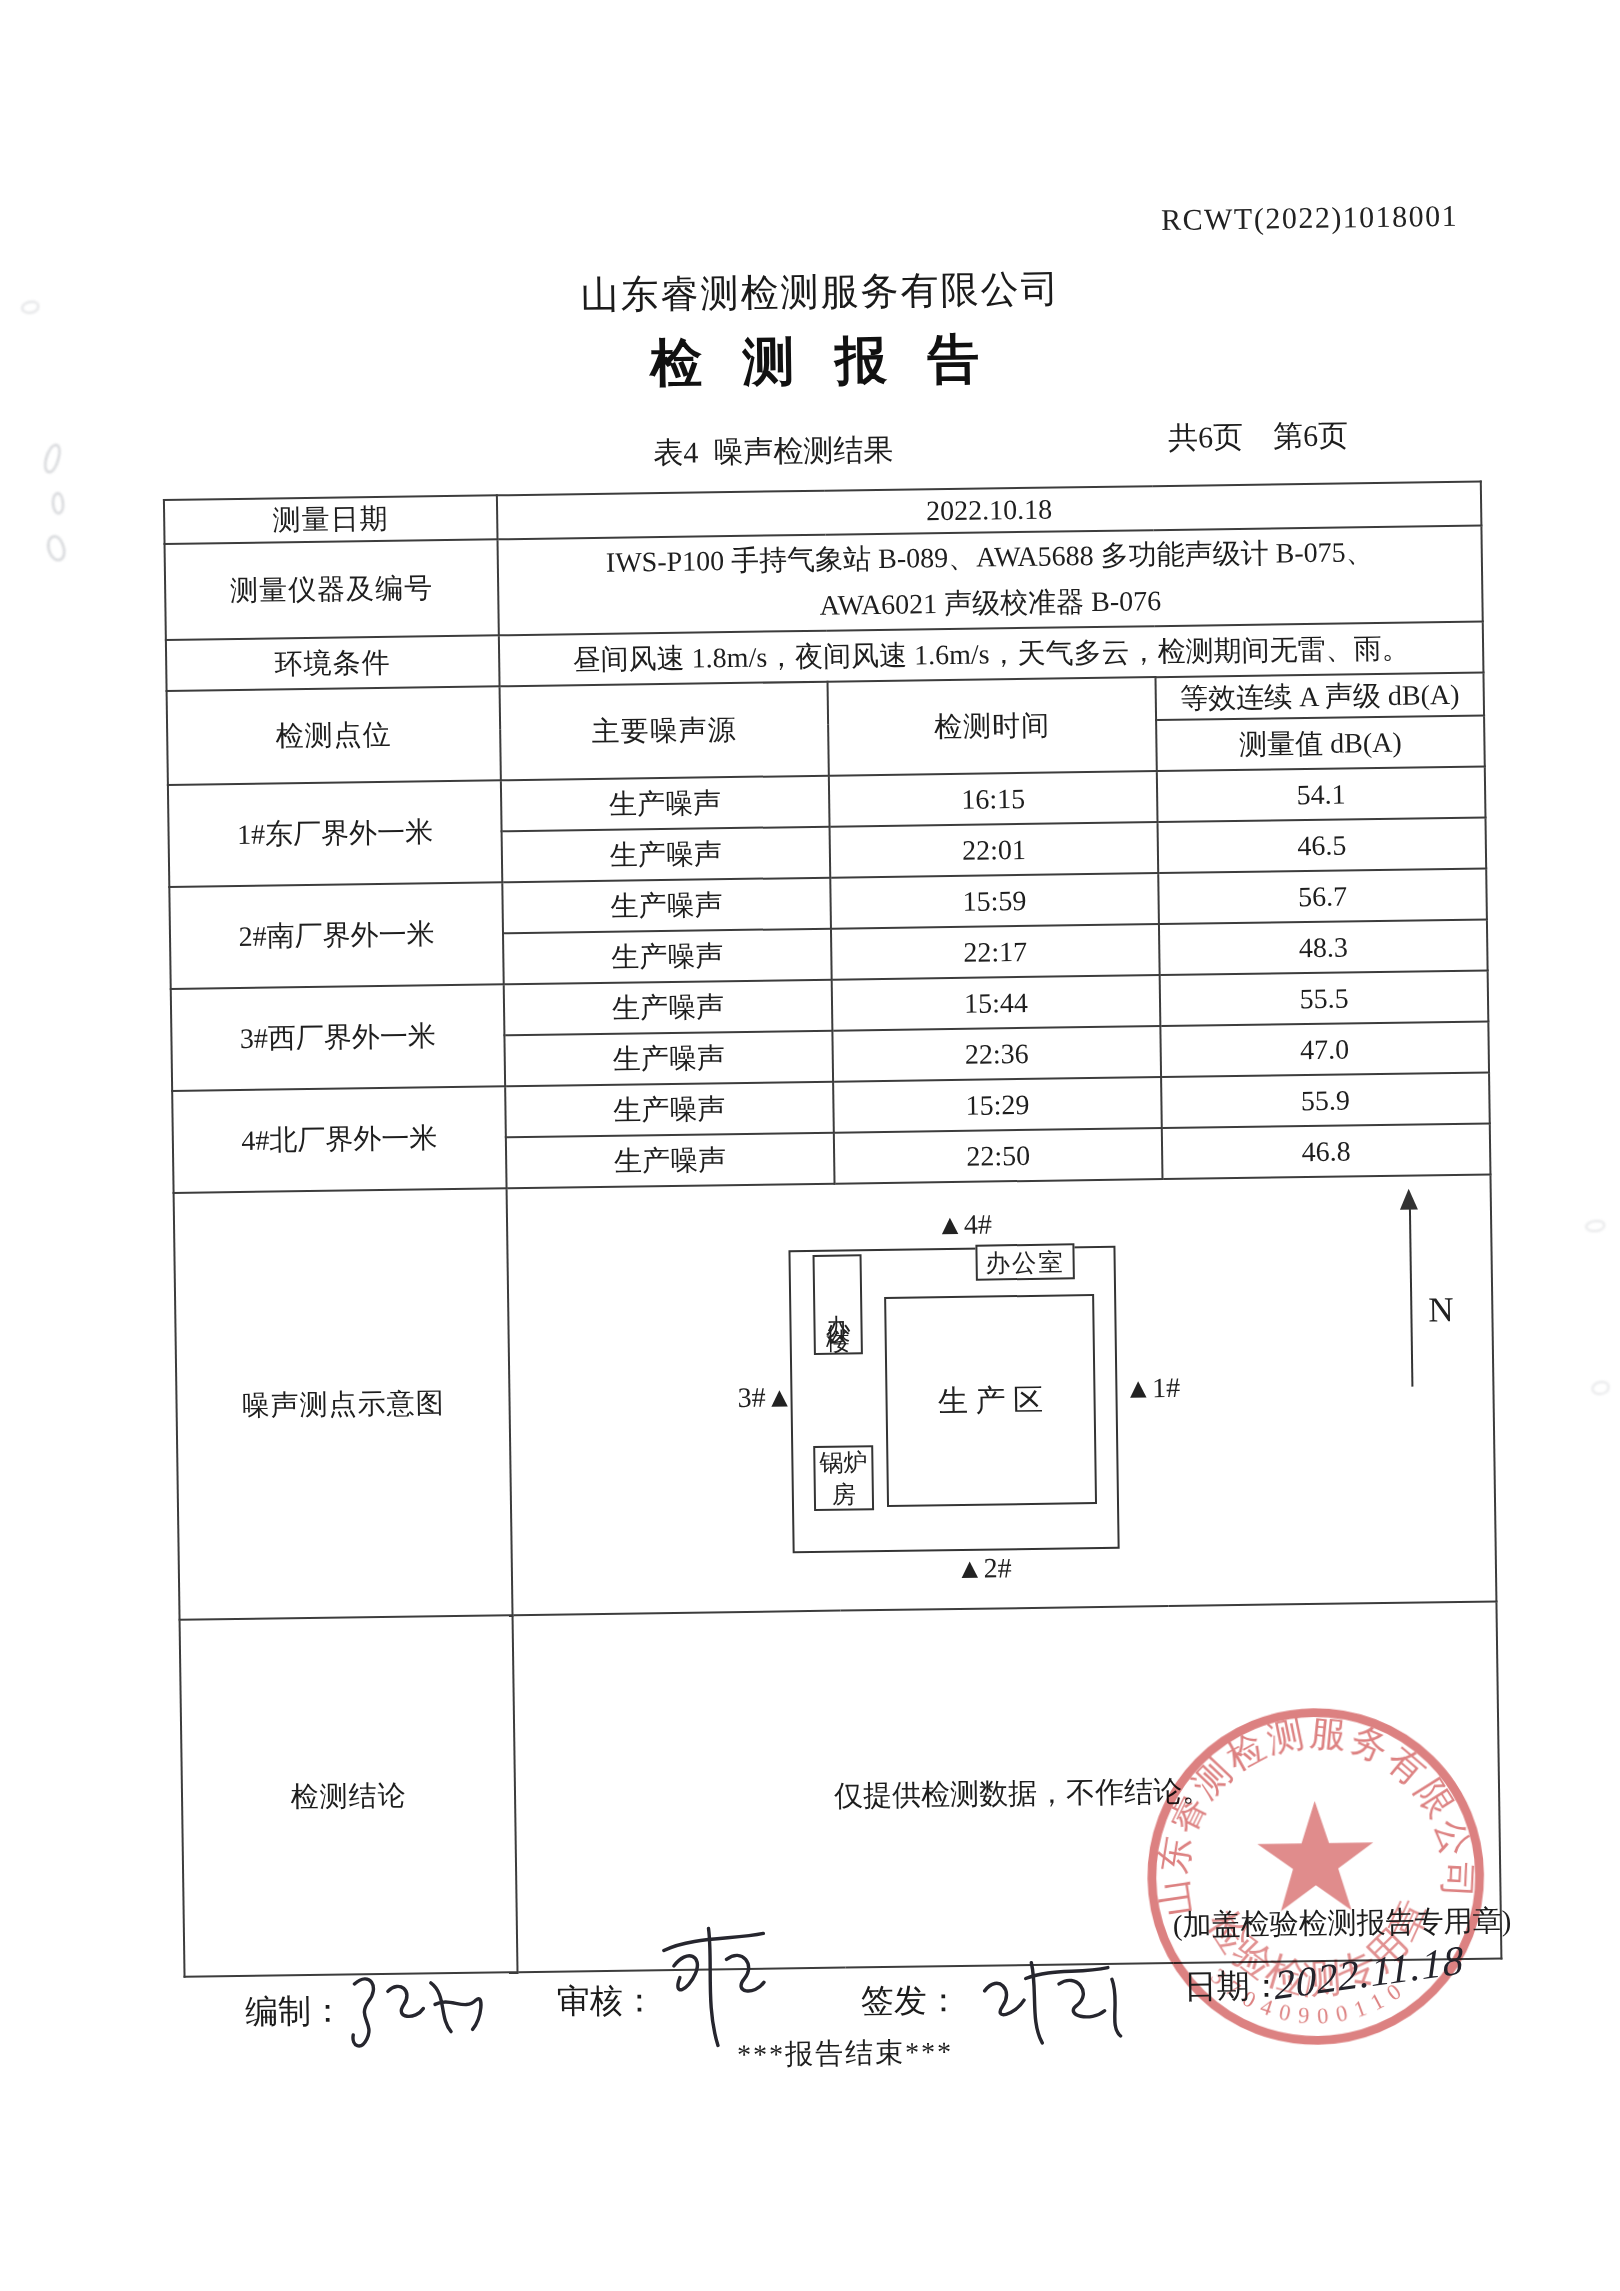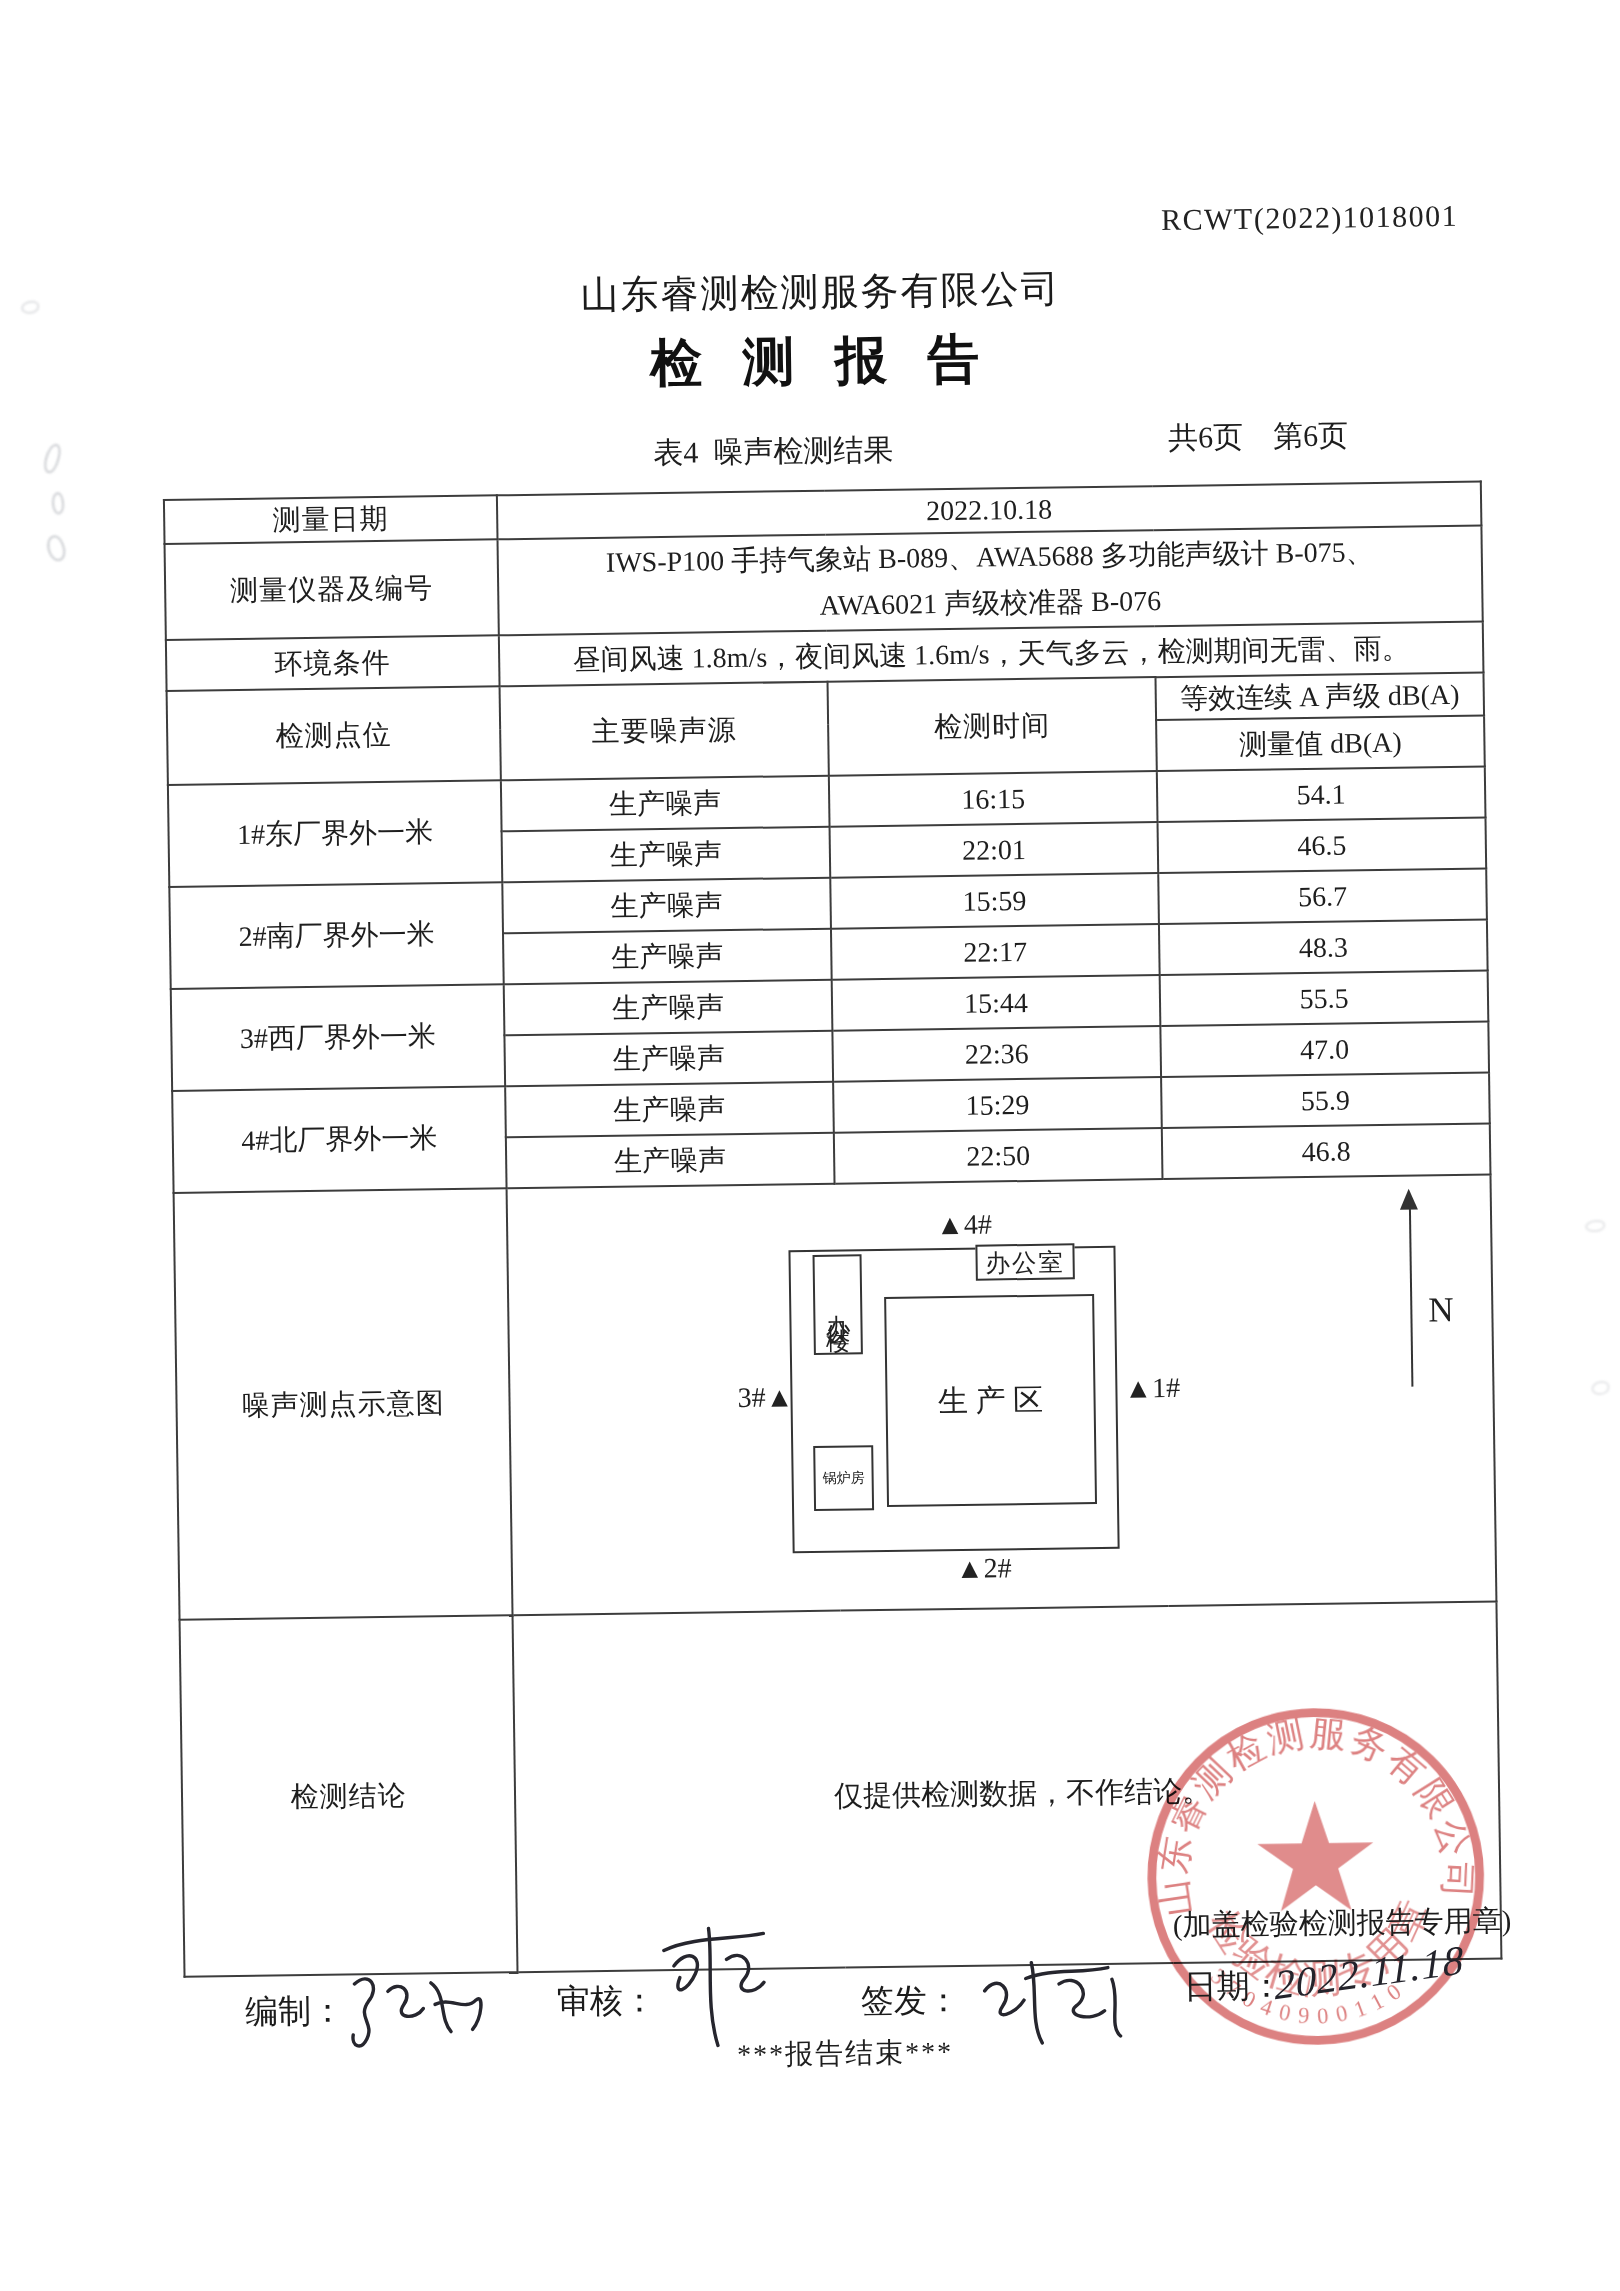--- a/index.html
+++ b/index.html
@@ -36,21 +36,21 @@
 
   
   .dwrap{position:relative;width:981px;height:425px;}
   .d-outer{position:absolute;left:280px;top:65px;width:323px;height:299px;border:2.5px solid #343434;}
   .d-box{position:absolute;border:2.5px solid #343434;background:#fff;display:flex;
          align-items:center;justify-content:center;color:#222;}
   .d-officebldg{left:304px;top:70px;width:45px;height:96px;font-size:24.5px;
                 writing-mode:vertical-rl;letter-spacing:6.9px;}
   .d-officeroom{left:467px;top:62px;width:95px;height:32px;font-size:24.5px;letter-spacing:2px;}
   .d-production{left:375px;top:113px;width:206px;height:206px;font-size:30px;}
-  .d-boiler{left:302px;top:261px;width:56px;height:61px;font-size:14px;}
+  .d-boiler{left:302px;top:261px;width:56px;height:61px;font-size:24px;}
   .marker{position:absolute;font-size:28px;color:#222;
           font-family:"Liberation Serif","DejaVu Sans",serif;}
   .m4{left:428px;top:25.5px;} .m1{left:614px;top:192px;}
   .m2{left:443px;top:370px;} .m3{left:227px;top:196px;}
   .north{position:absolute;left:892px;top:11.8px;width:19.6px;height:198px;}
   .n-line{position:absolute;left:8.8px;top:9.8px;width:2.5px;height:188px;background:#333;}
   .n-head{position:absolute;left:0;top:0;width:0;height:0;
           border-left:9.8px solid transparent;border-right:9.8px solid transparent;
           border-bottom:21.6px solid #333;}
   .n-label{position:absolute;left:919px;top:114px;font-size:35px;color:#222;}

